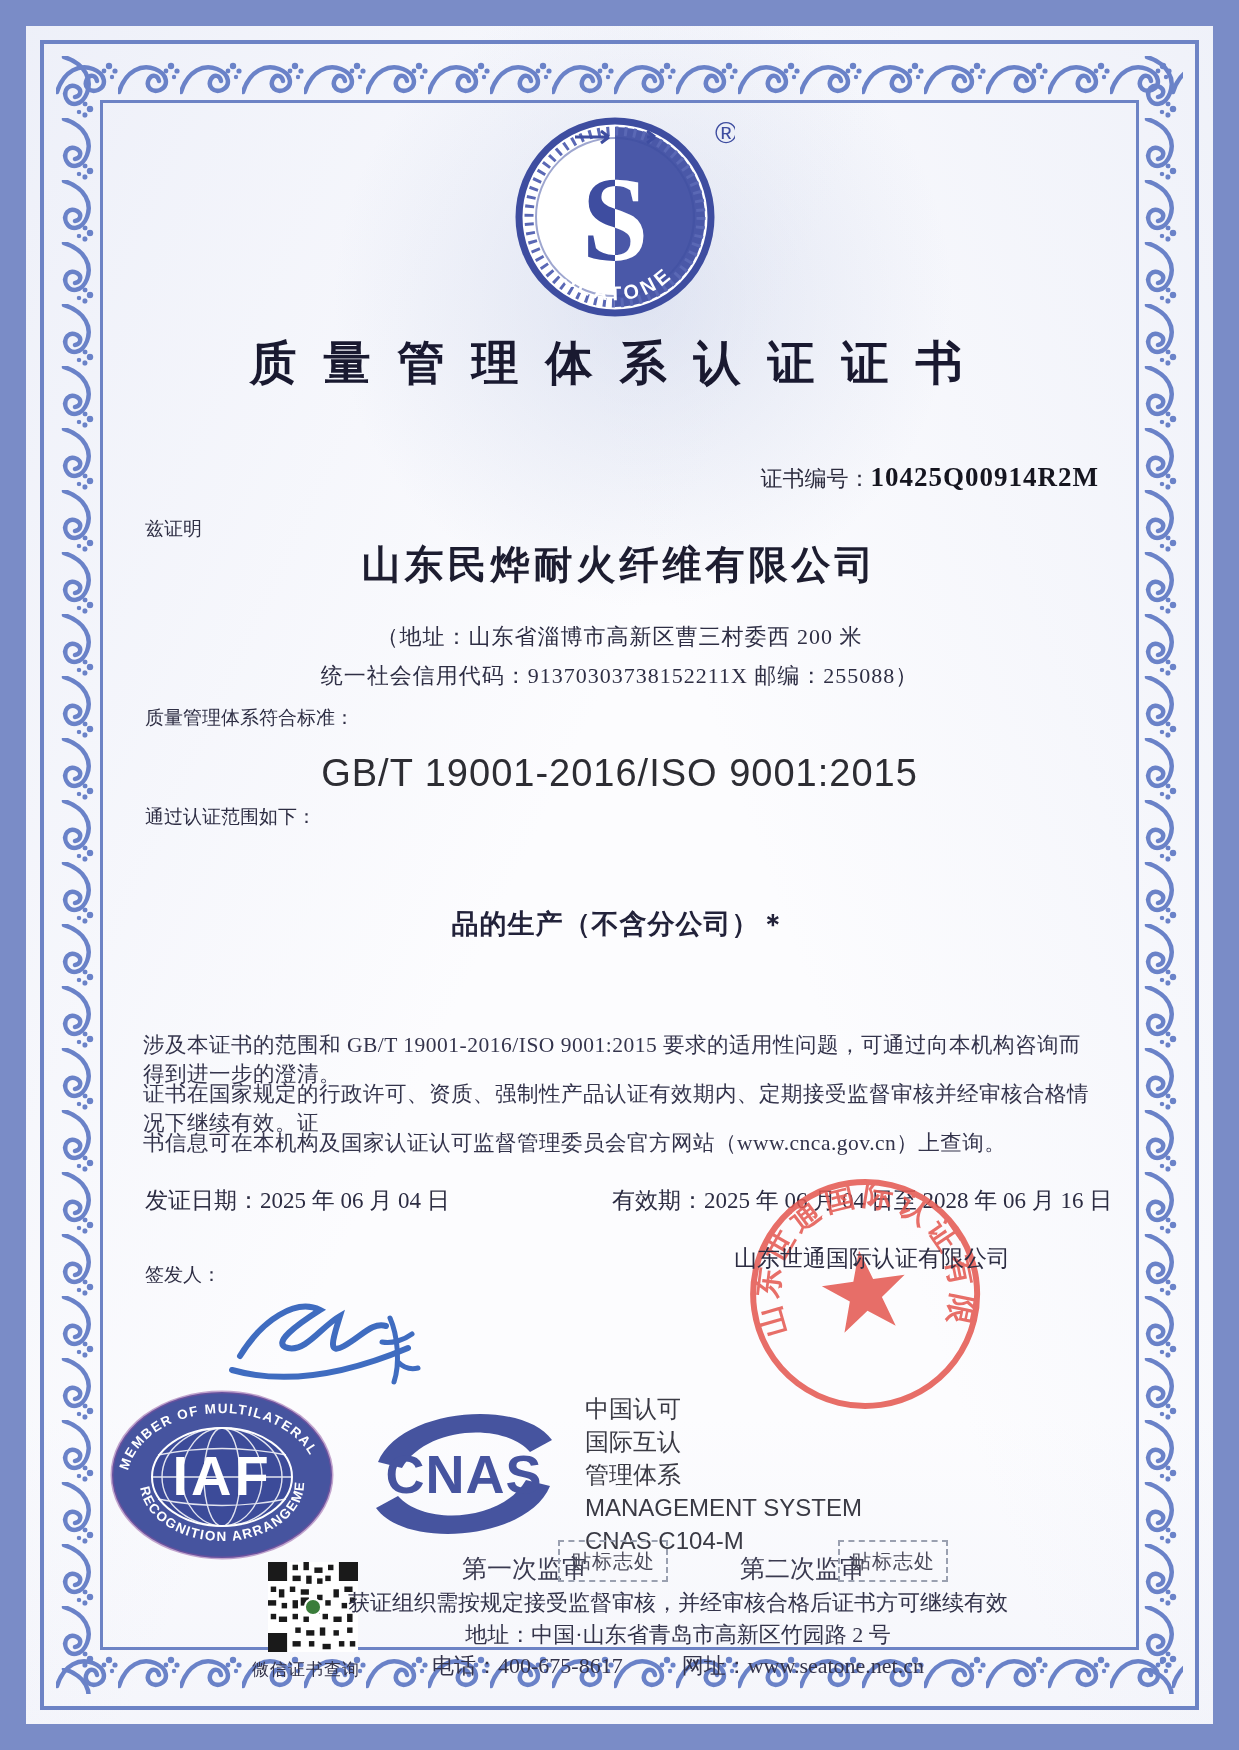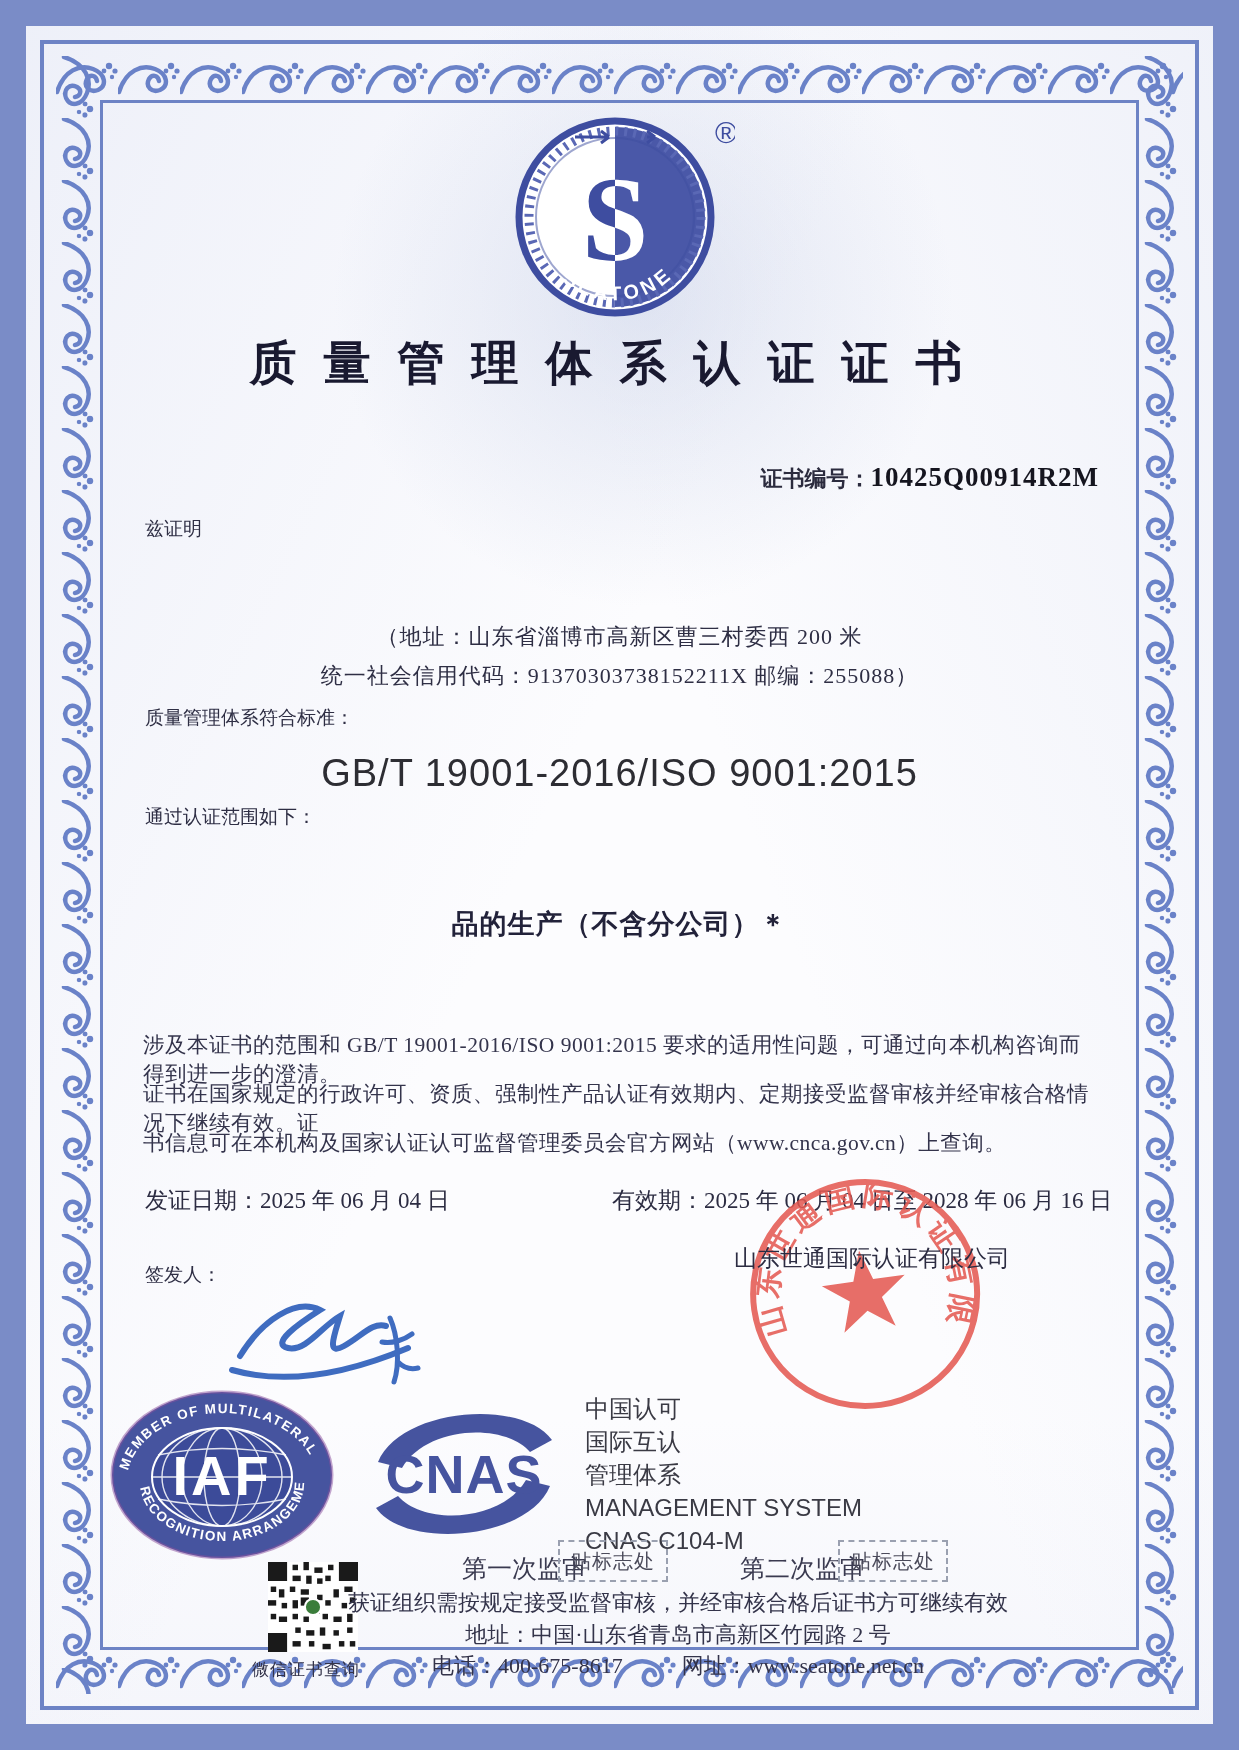--- a/index.html
+++ b/index.html
@@ -12,21 +12,21 @@
     background:
       radial-gradient(circle 430px at 52% 16%, rgba(186,197,226,.42), rgba(186,197,226,0) 72%),
       linear-gradient(115deg, rgba(214,220,240,.38) 0%, rgba(255,255,255,0) 45%),
       linear-gradient(250deg, rgba(210,217,238,.30) 0%, rgba(255,255,255,0) 42%),
       linear-gradient(0deg, rgba(222,226,242,.25) 0%, rgba(255,255,255,0) 18%);}
   .bline-outer{position:absolute;inset:40px;border:4px solid #6d83c5;}
   .bline-inner{position:absolute;inset:100px;border:3px solid #6d83c5;}
   .bstrip{position:absolute;}
   .ctext{position:absolute;left:103px;right:103px;text-align:center;}
   .title{top:332px;font-size:47px;font-weight:bold;letter-spacing:27px;color:#191930;}
-  .certno{top:462px;right:140px;left:auto;font-size:22px;color:#2b2b3e;font-weight:bold;}
+  .certno{top:462px;right:140px;left:auto;font-size:22px;color:#2b2b3e;}
   .certno b{font-family:"Liberation Serif",serif;font-size:27px;color:#15151f;letter-spacing:1px;}
   .lbl{position:absolute;left:145px;font-size:19px;color:#2e2e44;}
   .company{top:538px;font-size:39px;font-weight:bold;letter-spacing:4px;color:#1d1d30;}
   .addr{font-size:22px;color:#2e2e44;letter-spacing:1px;}
   .std{top:738px;font-family:"Liberation Sans","DejaVu Sans",sans-serif;font-size:38px;color:#2d2d33;letter-spacing:1px;margin-top:14px;}
   .scope{font-size:27px;font-weight:bold;color:#22223a;letter-spacing:1px;}
   .note{position:absolute;left:143px;width:957px;font-size:21.5px;color:#34344c;letter-spacing:.5px;}
   .date{position:absolute;font-size:23px;color:#2c2c42;}
   .issuer{position:absolute;top:1243px;left:707px;width:330px;text-align:center;font-size:23px;color:#2c2c42;z-index:3;}
   .cnastext{position:absolute;left:585px;top:1392px;font-size:24px;line-height:33px;color:#3a3a44;
@@ -130,20 +130,21 @@
     </text>
     <text x="210" y="38" font-size="30" fill="#3e4da0" font-family="'Liberation Sans',sans-serif">®</text>
   </svg>
 
   <div class="ctext title">质量管理体系认证证书</div>
   <div class="abs certno" style="top:462px;right:140px">
     <span>证书编号：</span><b>10425Q00914R2M</b>
   </div>
 
   <div class="lbl" style="top:516px">兹证明</div>
+  <div class="ctext company">山东民烨耐火纤维有限公司</div>
   <div class="ctext addr" style="top:622px">（地址：山东省淄博市高新区曹三村委西 200 米</div>
   <div class="ctext addr" style="top:661px">统一社会信用代码：91370303738152211X 邮编：255088）</div>
 
   <div class="lbl" style="top:705px">质量管理体系符合标准：</div>
   <div class="ctext std">GB/T 19001-2016/ISO 9001:2015</div>
   <div class="lbl" style="top:804px">通过认证范围如下：</div>
   <div class="ctext scope" style="top:906px">品的生产（不含分公司）＊</div>
 
   <div class="note" style="top:1030px">涉及本证书的范围和 GB/T 19001-2016/ISO 9001:2015 要求的适用性问题，可通过向本机构咨询而得到进一步的澄清。</div>
   <div class="note" style="top:1079px">证书在国家规定的行政许可、资质、强制性产品认证有效期内、定期接受监督审核并经审核合格情况下继续有效。证</div>

